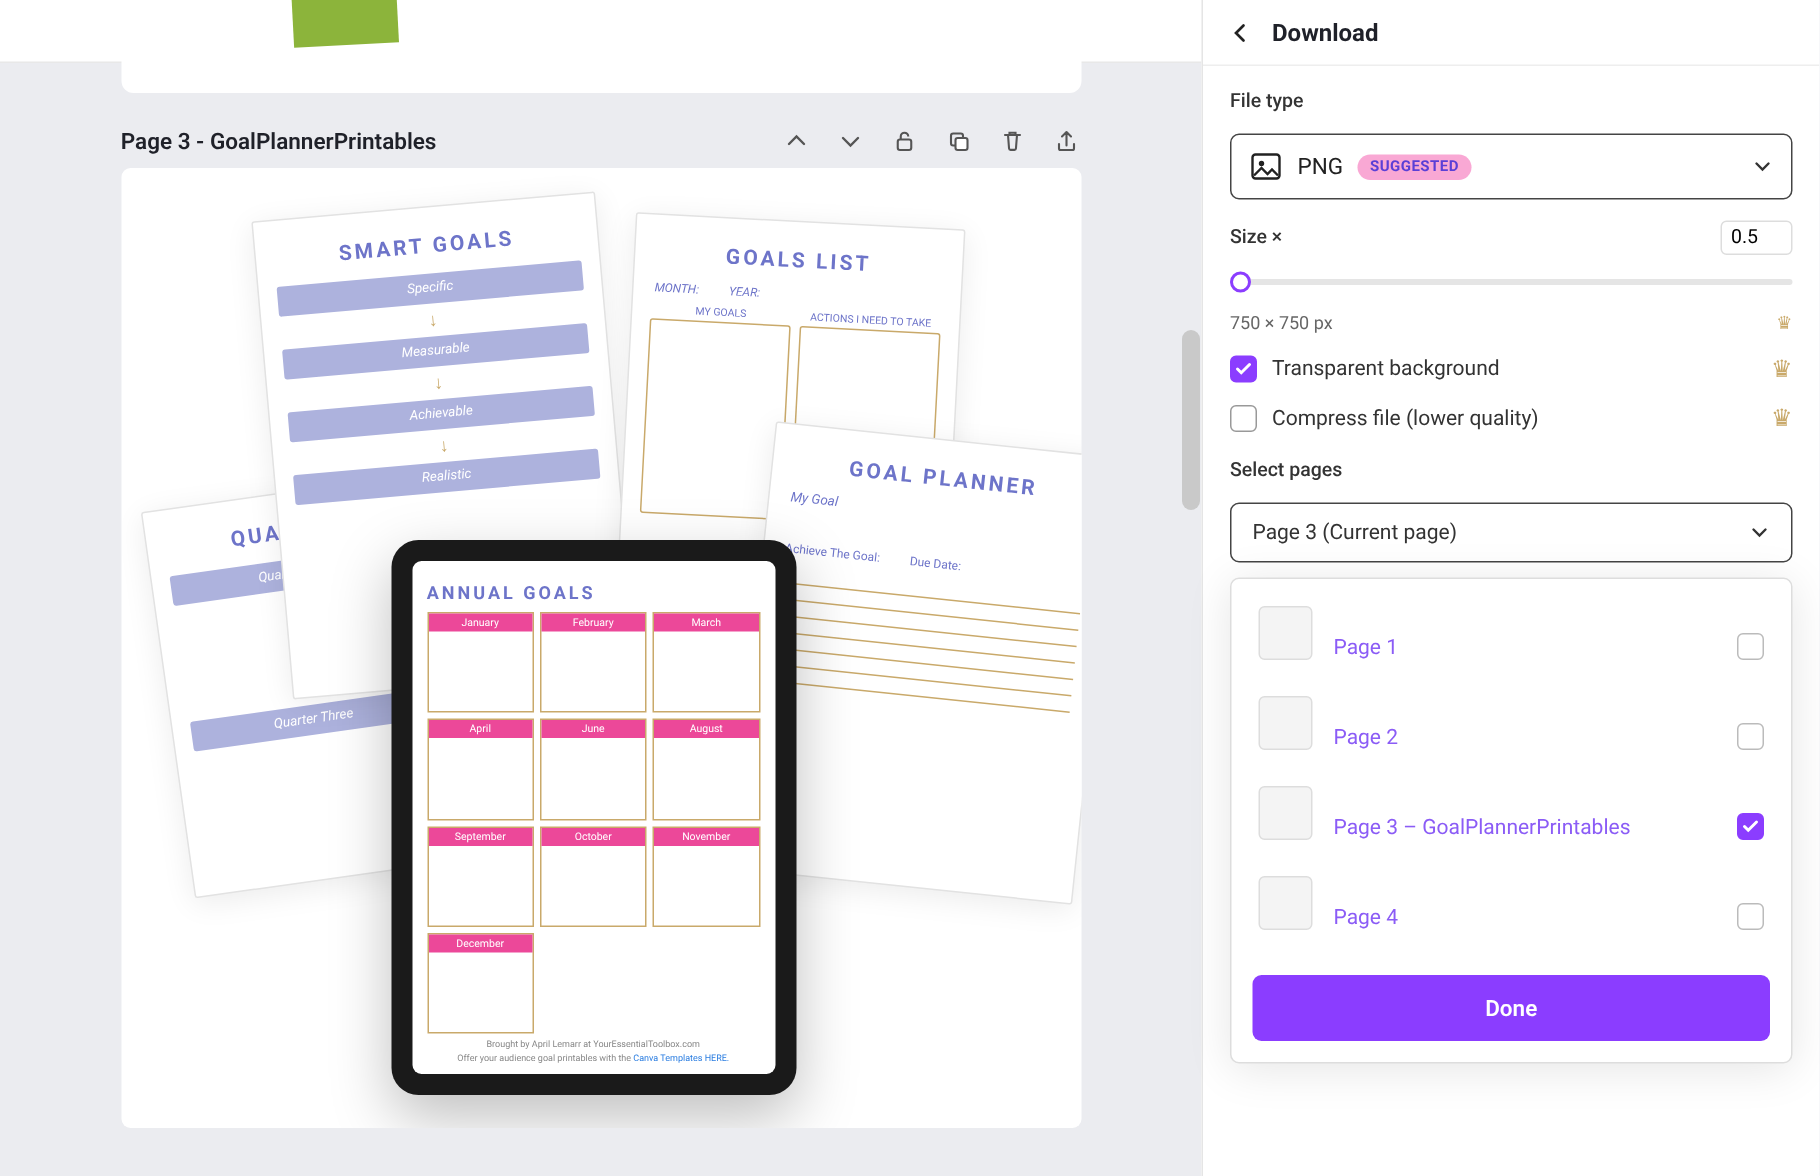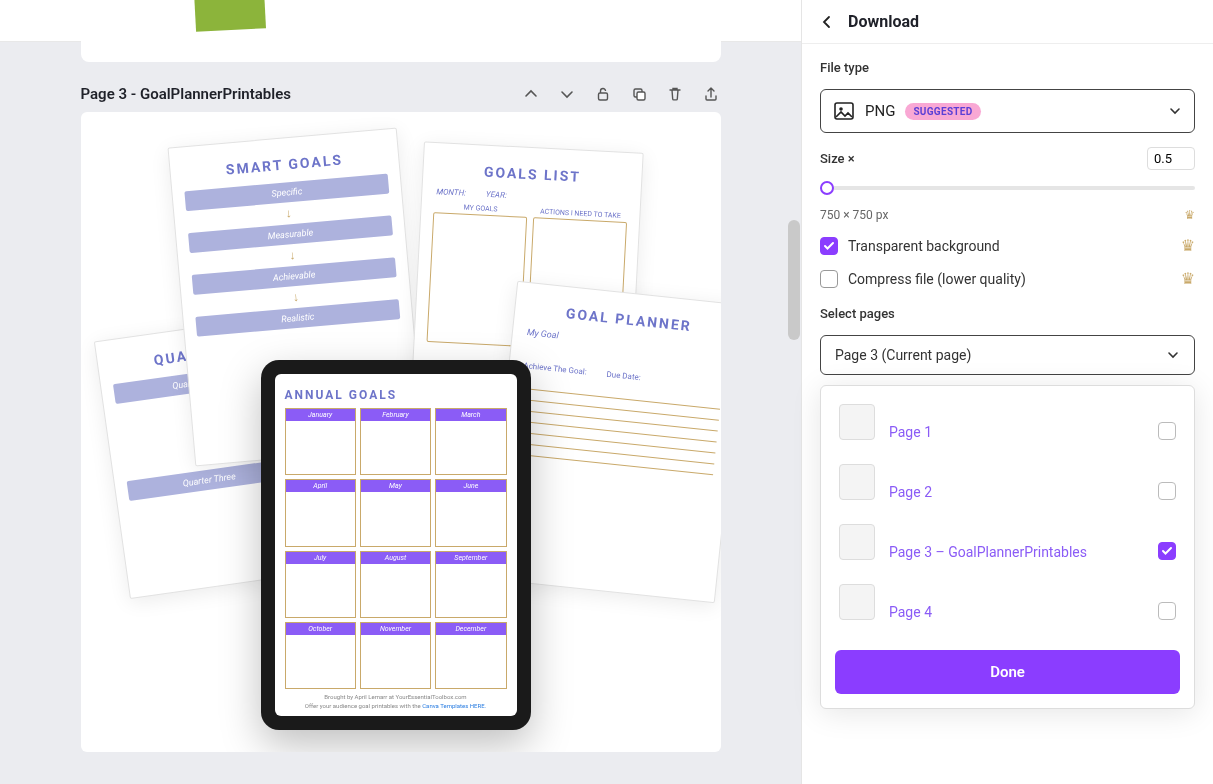--- a/index.html
+++ b/index.html
@@ -23,21 +23,21 @@
 .sub-col{display:flex;gap:6px;margin:4px 12px}
 .col-box{flex:1;border:1px solid #c9a96a;height:130px;border-radius:2px}
 .col-head{font-size:7px;color:#6d74c9;text-align:center;margin:2px}
 .lines{padding:8px 14px}
 .ln{height:0;border-top:1px solid #c9a96a;margin:10px 0}
 .ipad{position:absolute;left:180px;top:248px;width:270px;height:370px;background:#1a1a1a;border-radius:18px;padding:14px;box-shadow:0 15px 40px rgba(0,0,0,.25)}
 .ipad-screen{width:100%;height:100%;background:#fff;border-radius:6px;padding:14px 10px 6px;display:flex;flex-direction:column}
 .annual-title{text-align:left;color:#6d74c9;font-weight:700;letter-spacing:2px;font-size:12px;margin-bottom:6px}
 .month-grid{flex:1;display:grid;grid-template-columns:repeat(3,1fr);grid-template-rows:repeat(4,1fr);gap:4px}
 .month-cell{border:1px solid #c9a96a;display:flex;flex-direction:column}
-.month-head{background:#8b5cf6;color:#fff;font-size:7px;text-align:center;padding:2px;font-style:italic}
+.month-head{background:#ec4899;color:#fff;font-size:7px;text-align:center;padding:2px;}
 .ipad-footer{text-align:center;font-size:6px;color:#888;margin-top:4px;line-height:1.4}
 .ipad-footer a{color:#2a7de1}
 
 .sidebar{position:absolute;right:0;top:0;width:412px;bottom:0;background:#fff;border-left:1px solid #e5e5e5;display:flex;flex-direction:column}
 .sb-head{display:flex;align-items:center;gap:14px;padding:12px 18px;border-bottom:1px solid #eee}
 .sb-head svg{flex-shrink:0}
 .sb-title{font-weight:700;font-size:16px;color:#1f2129}
 .sb-body{padding:16px 18px;display:flex;flex-direction:column;gap:14px;flex:1;overflow:visible}
 .label{font-size:13px;color:#333;font-weight:500}
 .select-box{border:1.5px solid #444;border-radius:6px;padding:10px 12px;display:flex;align-items:center;gap:10px;justify-content:space-between;cursor:pointer}
@@ -177,27 +177,21 @@
             <div class="month-cell">
               <div class="month-head">February</div>
             </div>
             <div class="month-cell">
               <div class="month-head">March</div>
             </div>
             <div class="month-cell">
               <div class="month-head">April</div>
             </div>
             <div class="month-cell">
-              <div class="month-head">May</div>
-            </div>
-            <div class="month-cell">
               <div class="month-head">June</div>
-            </div>
-            <div class="month-cell">
-              <div class="month-head">July</div>
             </div>
             <div class="month-cell">
               <div class="month-head">August</div>
             </div>
             <div class="month-cell">
               <div class="month-head">September</div>
             </div>
             <div class="month-cell">
               <div class="month-head">October</div>
             </div>

